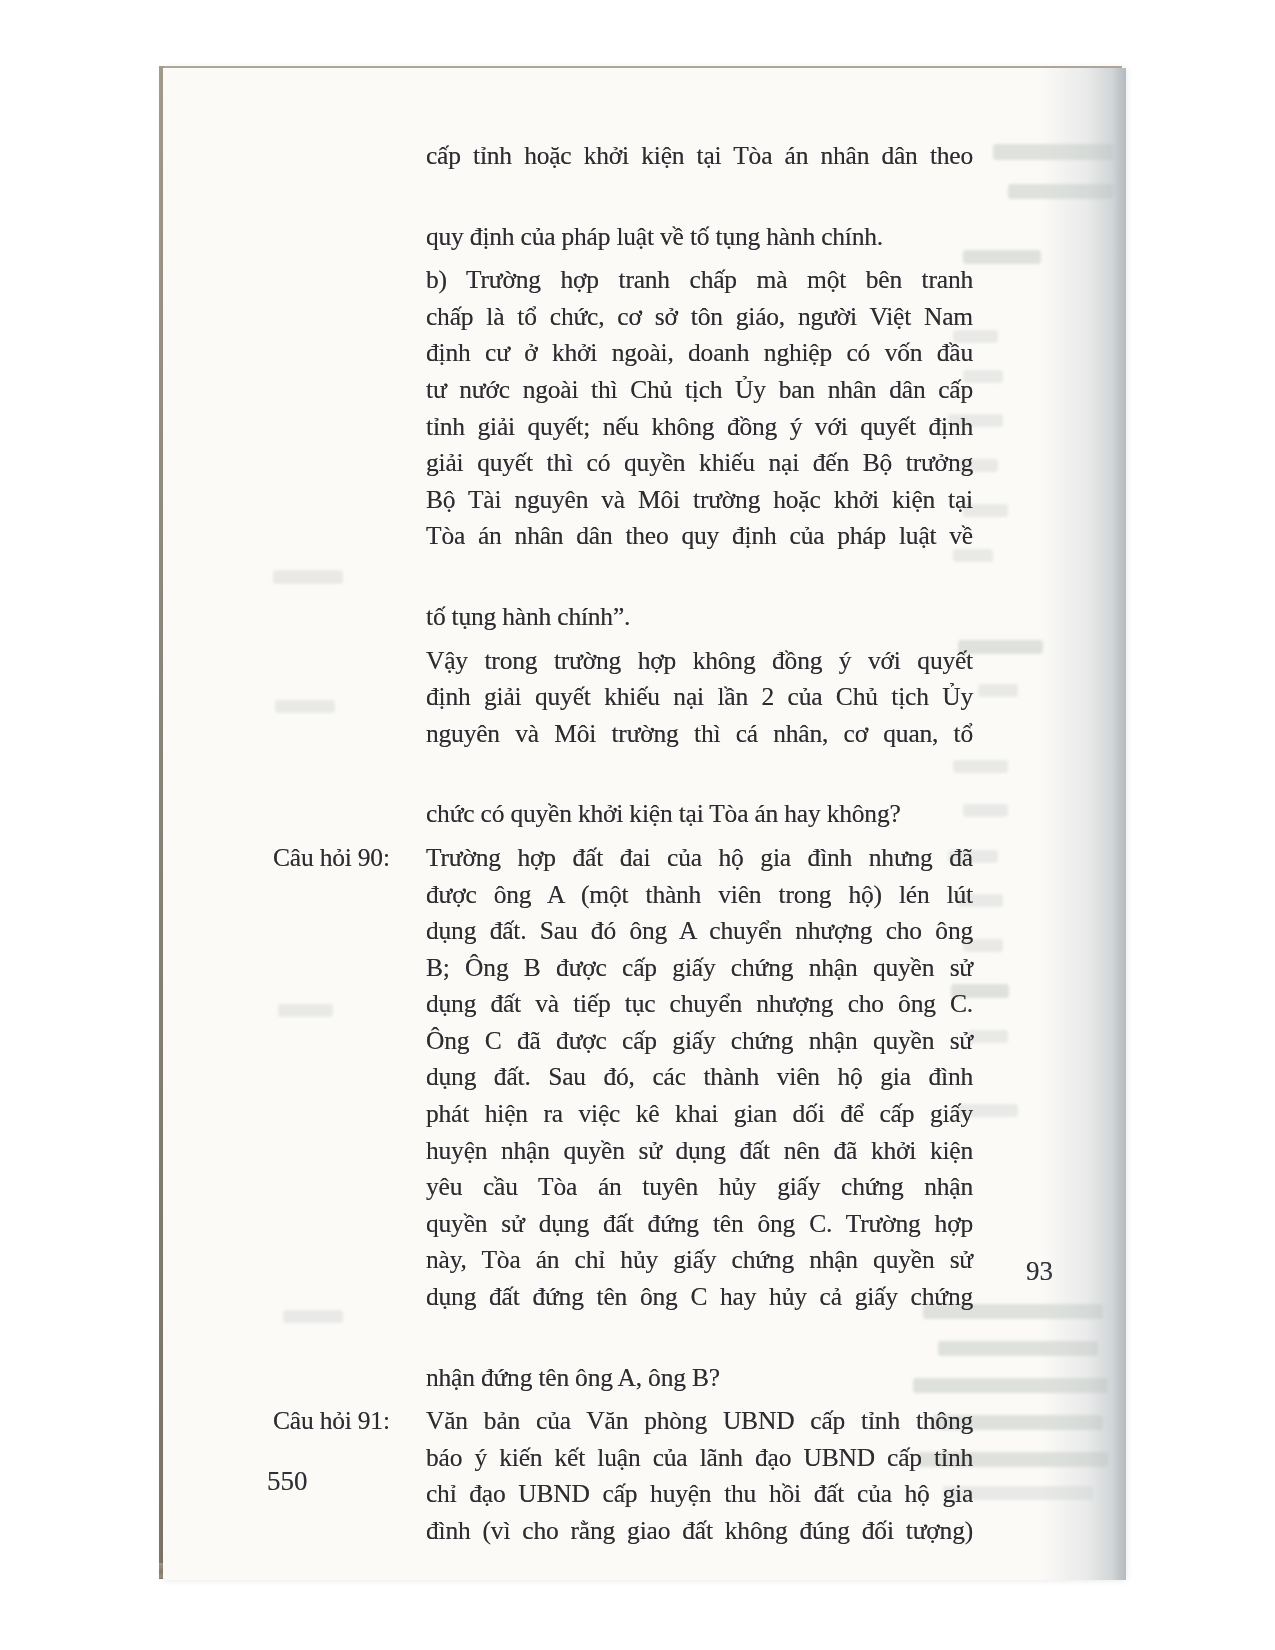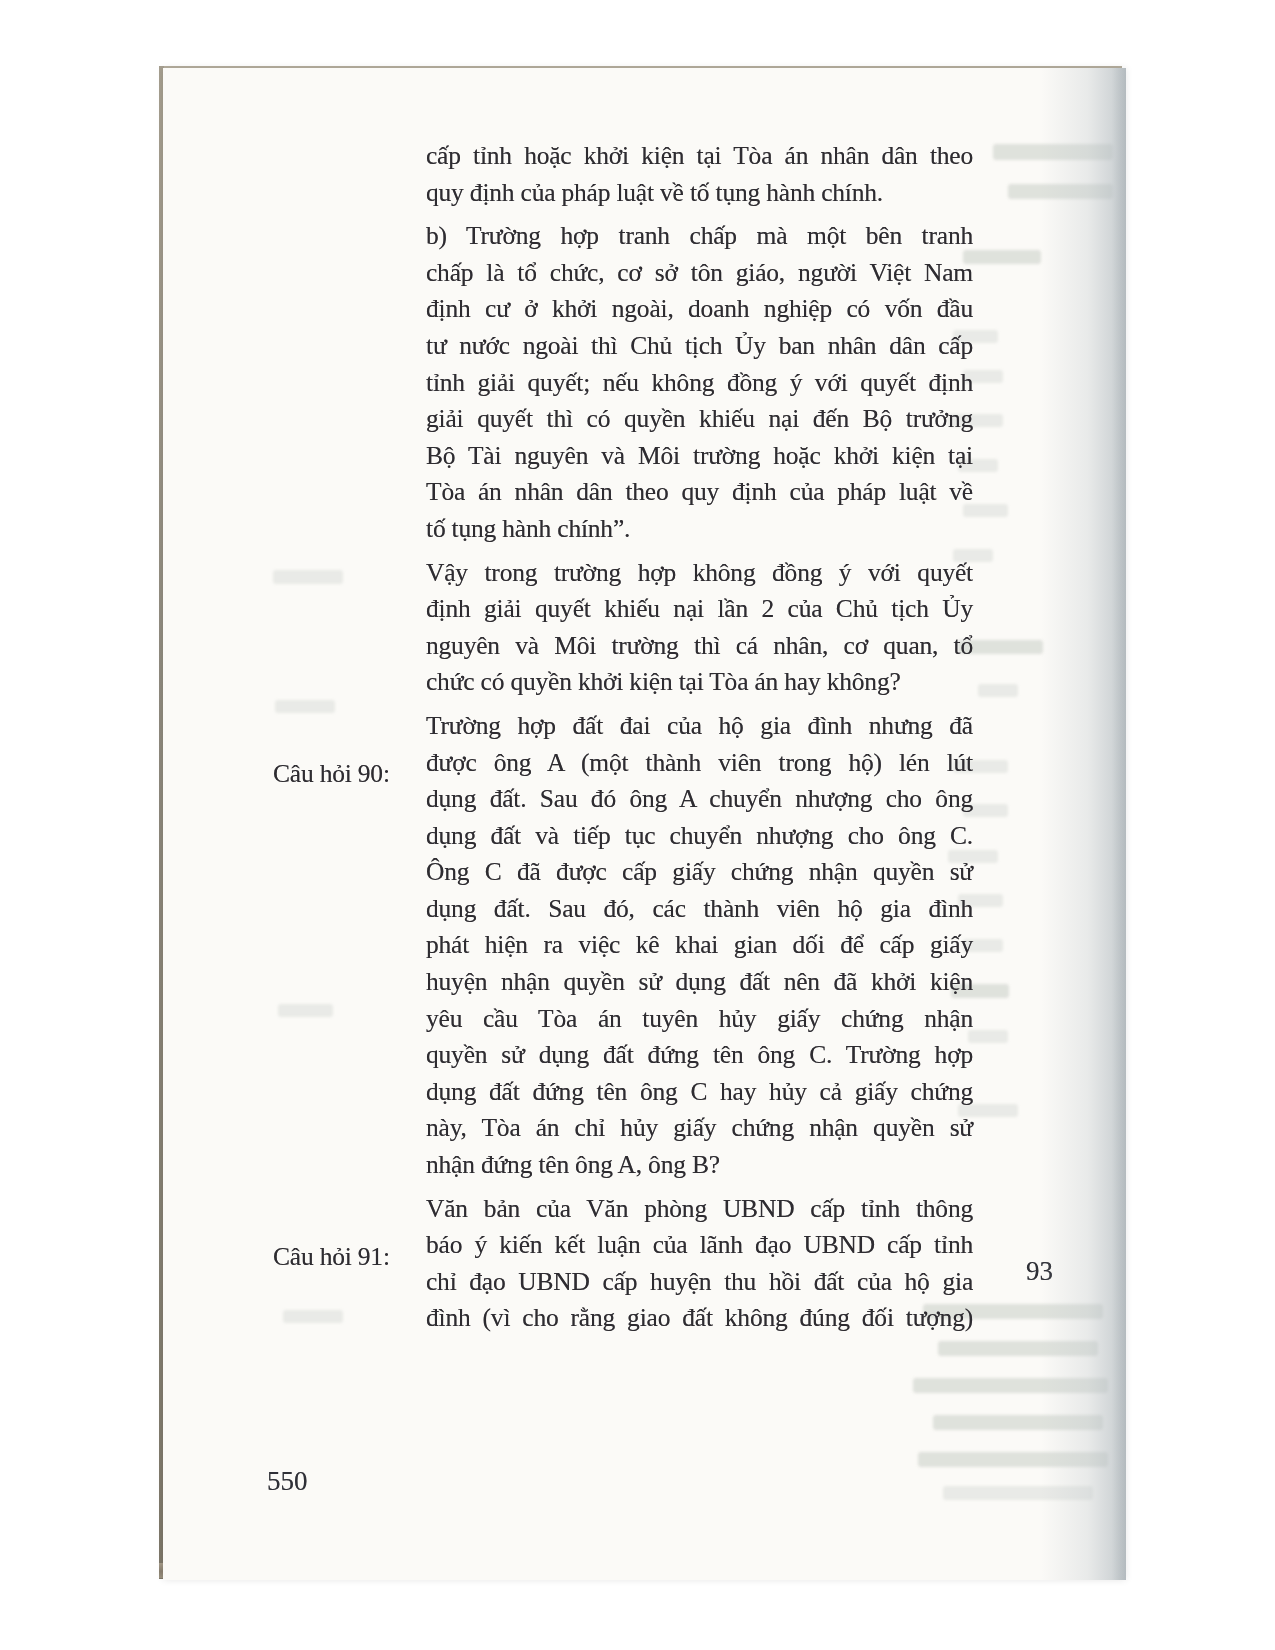--- a/index.html
+++ b/index.html
@@ -45,32 +45,31 @@
     position: absolute; left: 110px; top: 70px; width: 700px;
   }
   .row { display: flex; margin-top: 7px; }
   .row:first-child { margin-top: 0; }
   .lbl {
     width: 153px; flex: 0 0 153px;
     font-size: 25.5px; line-height: 36.6px;
     color: #2e2c31;
     text-shadow: 0 0 0.5px rgba(46,44,49,0.55);
     letter-spacing: -0.2px;
-    margin-top: 48px;
   }
   .bod { width: 547px; flex: 0 0 547px; }
   .ln {
     font-size: 25.5px; line-height: 36.6px;
     color: #2e2c31;
     text-shadow: 0 0 0.5px rgba(46,44,49,0.55);
     letter-spacing: -0.2px;
     text-align: justify;
     text-align-last: justify;
   }
-  .ln.fin { text-align-last: left; }
+  .ln.fin { text-align-last: left; margin-top: 44px; }
 
   .pagenum-side {
     position: absolute; left: 863px; top: 1188px;
     font-size: 27px; color: #2f3037;
     text-shadow: 0 0 0.5px rgba(47,48,55,0.55);
   }
   .pagenum-bottom {
     position: absolute; left: 104px; top: 1398px;
     font-size: 27px; color: #2f3037;
     text-shadow: 0 0 0.5px rgba(47,48,55,0.55);
@@ -160,29 +159,30 @@
           <div class="ln fin">chức có quyền khởi kiện tại Tòa án hay không?</div>
         </div>
       </div>
 
       <div class="row">
         <div class="lbl">Câu hỏi 90:</div>
         <div class="bod">
           <div class="ln">Trường hợp đất đai của hộ gia đình nhưng đã</div>
           <div class="ln">được ông A (một thành viên trong hộ) lén lút</div>
           <div class="ln">dụng đất. Sau đó ông A chuyển nhượng cho ông</div>
+          <div class="ln">B; Ông B được cấp giấy chứng nhận quyền sử</div>
           <div class="ln">dụng đất và tiếp tục chuyển nhượng cho ông C.</div>
           <div class="ln">Ông C đã được cấp giấy chứng nhận quyền sử</div>
           <div class="ln">dụng đất. Sau đó, các thành viên hộ gia đình</div>
           <div class="ln">phát hiện ra việc kê khai gian dối để cấp giấy</div>
           <div class="ln">huyện nhận quyền sử dụng đất nên đã khởi kiện</div>
           <div class="ln">yêu cầu Tòa án tuyên hủy giấy chứng nhận</div>
           <div class="ln">quyền sử dụng đất đứng tên ông C. Trường hợp</div>
+          <div class="ln">này, Tòa án chỉ hủy giấy chứng nhận quyền sử</div>
           <div class="ln">dụng đất đứng tên ông C hay hủy cả giấy chứng</div>
-          <div class="ln">này, Tòa án chỉ hủy giấy chứng nhận quyền sử</div>
           <div class="ln fin">nhận đứng tên ông A, ông B?</div>
         </div>
       </div>
 
       <div class="row">
         <div class="lbl">Câu hỏi 91:</div>
         <div class="bod">
           <div class="ln">Văn bản của Văn phòng UBND cấp tỉnh thông</div>
           <div class="ln">báo ý kiến kết luận của lãnh đạo UBND cấp tỉnh</div>
           <div class="ln">chỉ đạo UBND cấp huyện thu hồi đất của hộ gia</div>

